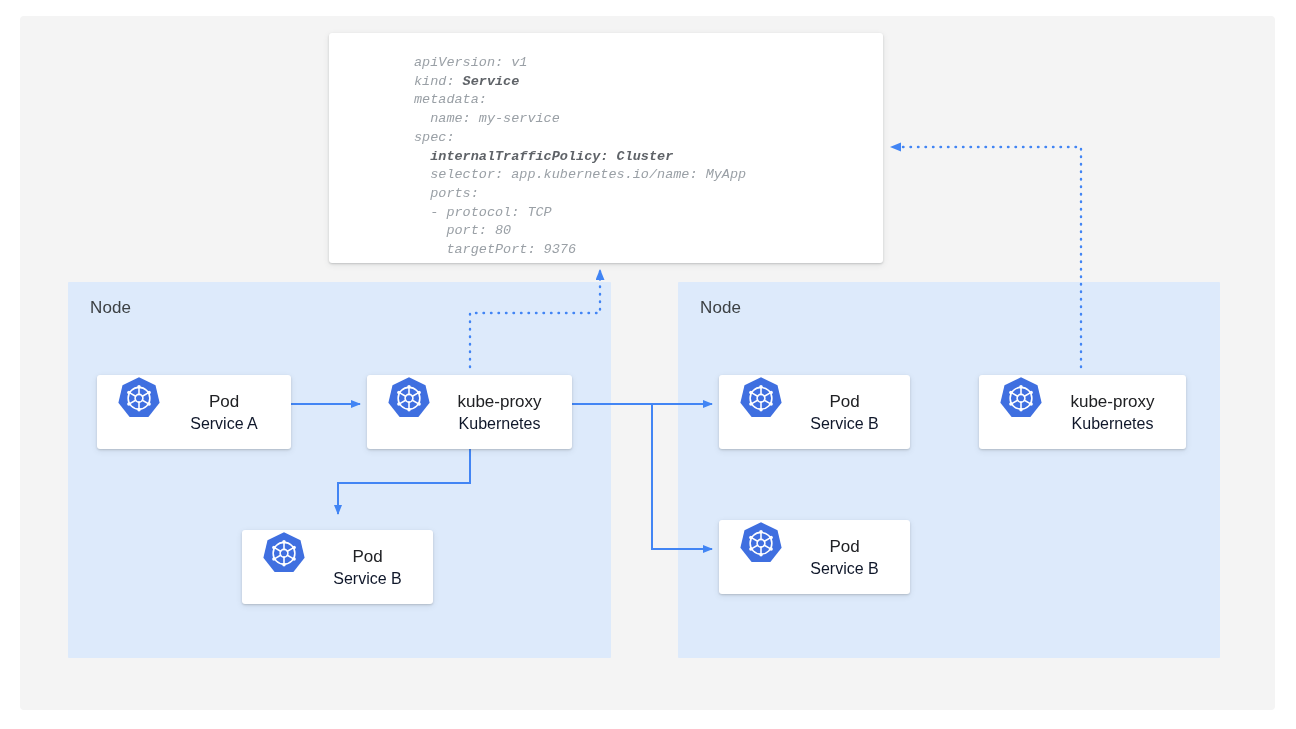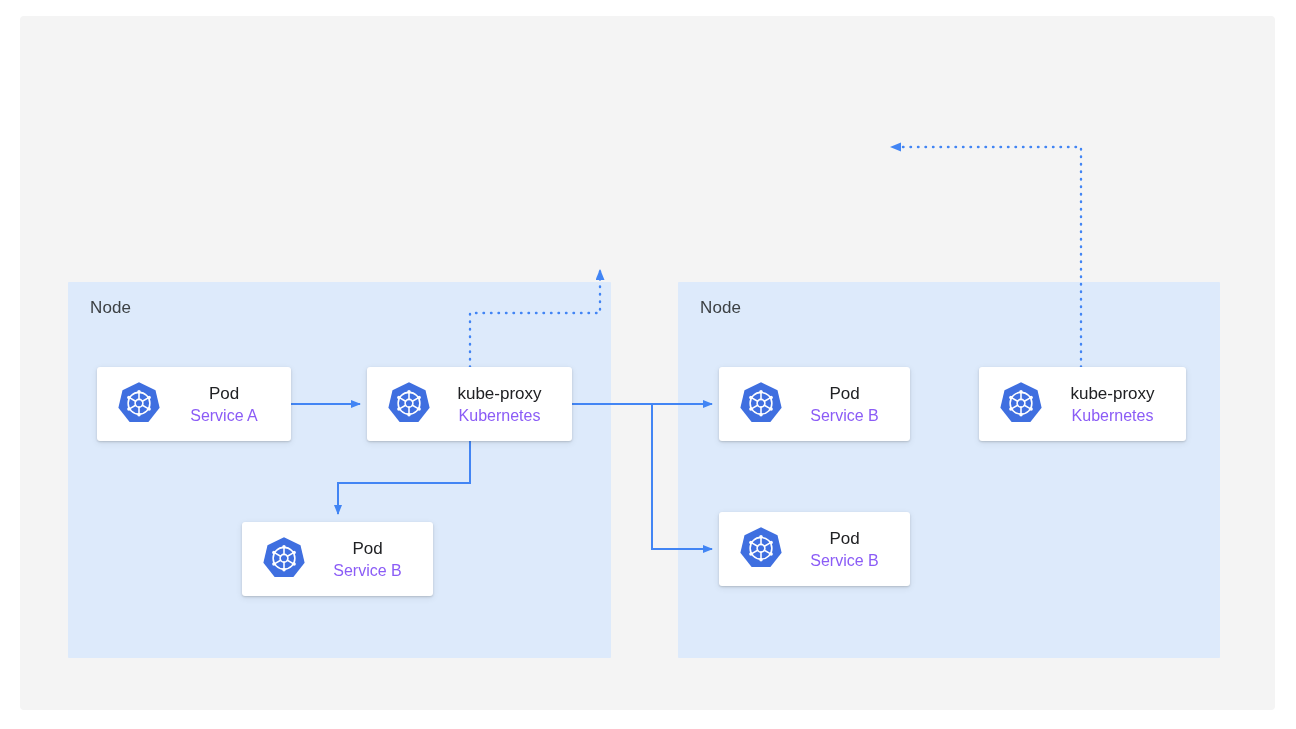--- a/index.html
+++ b/index.html
@@ -53,22 +53,22 @@
     letter-spacing: 0.1px;
     white-space: nowrap;
   }
   
   .card {
     position: absolute;
     background: #ffffff;
     border-radius: 3px;
     box-shadow: 0 1px 2px rgba(60,64,67,0.22), 0 2px 6px rgba(60,64,67,0.10);
     display: flex;
-    align-items: center;
     box-sizing: border-box;
+    margin-top: 8px;
   }
   .card .k8s-logo {
     flex: 0 0 auto;
     width: 48px;
     height: 48px;
     margin-left: 18px;
   }
   .card .card-text {
     flex: 1 1 auto;
     display: flex;
@@ -78,21 +78,21 @@
     padding: 0 10px 0 4px;
   }
   .card .card-title {
     font-size: 17px;
     color: #202124;
     line-height: 22px;
     white-space: nowrap;
   }
   .card .card-sub {
     font-size: 16px;
-    color: #8b5cf6;
+    color: #0f172a;
     line-height: 21px;
     white-space: nowrap;
   }
   
   #manifest {
     position: absolute;
     left: 329px;
     top: 33px;
     width: 554px;
     height: 230px;
@@ -152,20 +152,33 @@
     <path d="M470,441 L470,483 L338,483 L338,514" fill="none" stroke="#4285f4" stroke-width="2" marker-end="url(#arrowD)"></path>
 
     <path d="M572,404 L712,404" fill="none" stroke="#4285f4" stroke-width="2" marker-end="url(#arrowR)"></path>
     <path d="M652,404 L652,549 L712,549" fill="none" stroke="#4285f4" stroke-width="2" marker-end="url(#arrowR)"></path>
 
     <path d="M470,367 L470,313 L600,313 L600,270" fill="none" stroke="#4285f4" stroke-width="2.4" stroke-linecap="round" stroke-dasharray="0.5 7" marker-end="url(#arrowDot)"></path>
 
     <path d="M1081,367 L1081,147 L891,147" fill="none" stroke="#4285f4" stroke-width="2.4" stroke-linecap="round" stroke-dasharray="0.5 7" marker-end="url(#arrowDot)"></path>
   </svg>
 
+  <div id="manifest">
+    <pre id="manifest-code">apiVersion: v1
+kind: <span class="b">Service</span>
+metadata:
+  name: my-service
+spec:
+  <span class="b">internalTrafficPolicy: Cluster</span>
+  selector: app.kubernetes.io/name: MyApp
+  ports:
+  - protocol: TCP
+    port: 80
+    targetPort: 9376</pre>
+  </div>
 
   <div class="card" style="left:97px; top:367px; width:194px; height:74px;">
     <span class="k8s-logo">
       <svg viewBox="0 0 64 64" width="48" height="48" xmlns="http://www.w3.org/2000/svg">
         <polygon points="32,3 54,13.5 59.5,37 44.5,56 19.5,56 4.5,37 10,13.5" fill="#3f6fe0"></polygon>
         <g stroke="#ffffff" stroke-width="2.1" fill="none" stroke-linecap="round">
           <circle cx="32" cy="31" r="14.5"></circle>
           <circle cx="32" cy="31" r="5.2"></circle>
           <line x1="32" y1="16.5" x2="32" y2="25.8"></line>
           <line x1="44.3" y1="23.9" x2="36.5" y2="28.4"></line>

